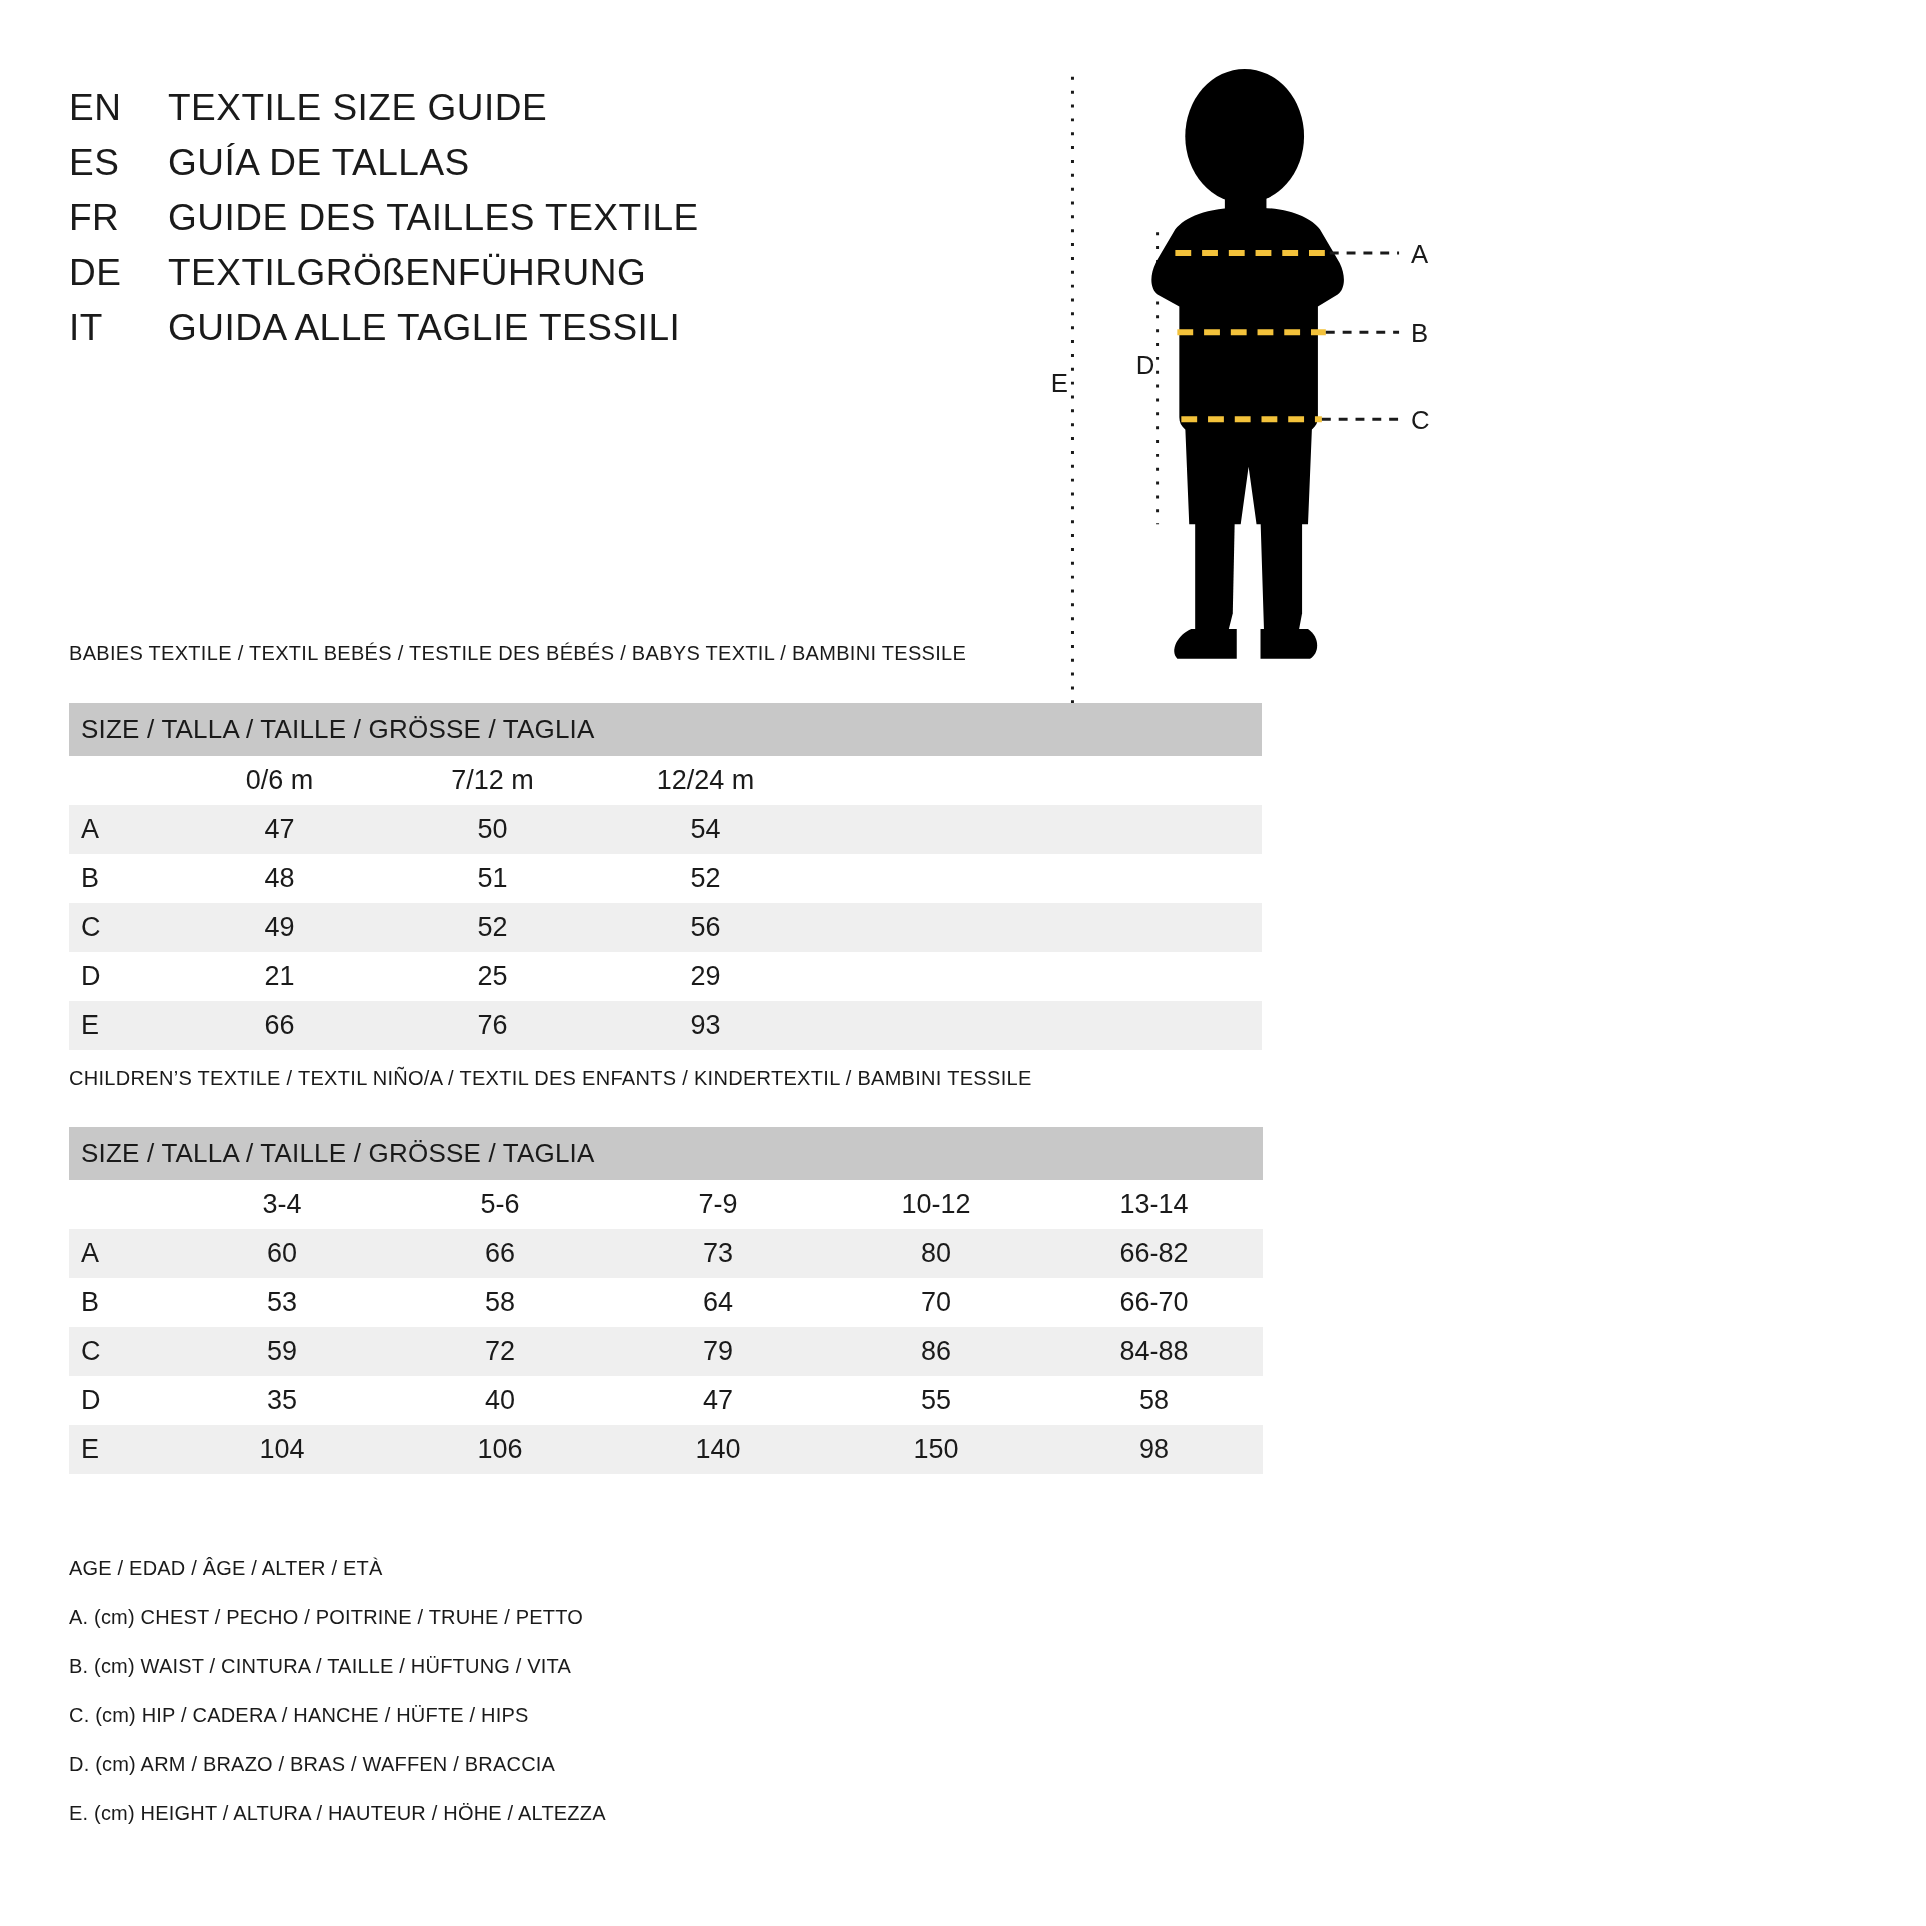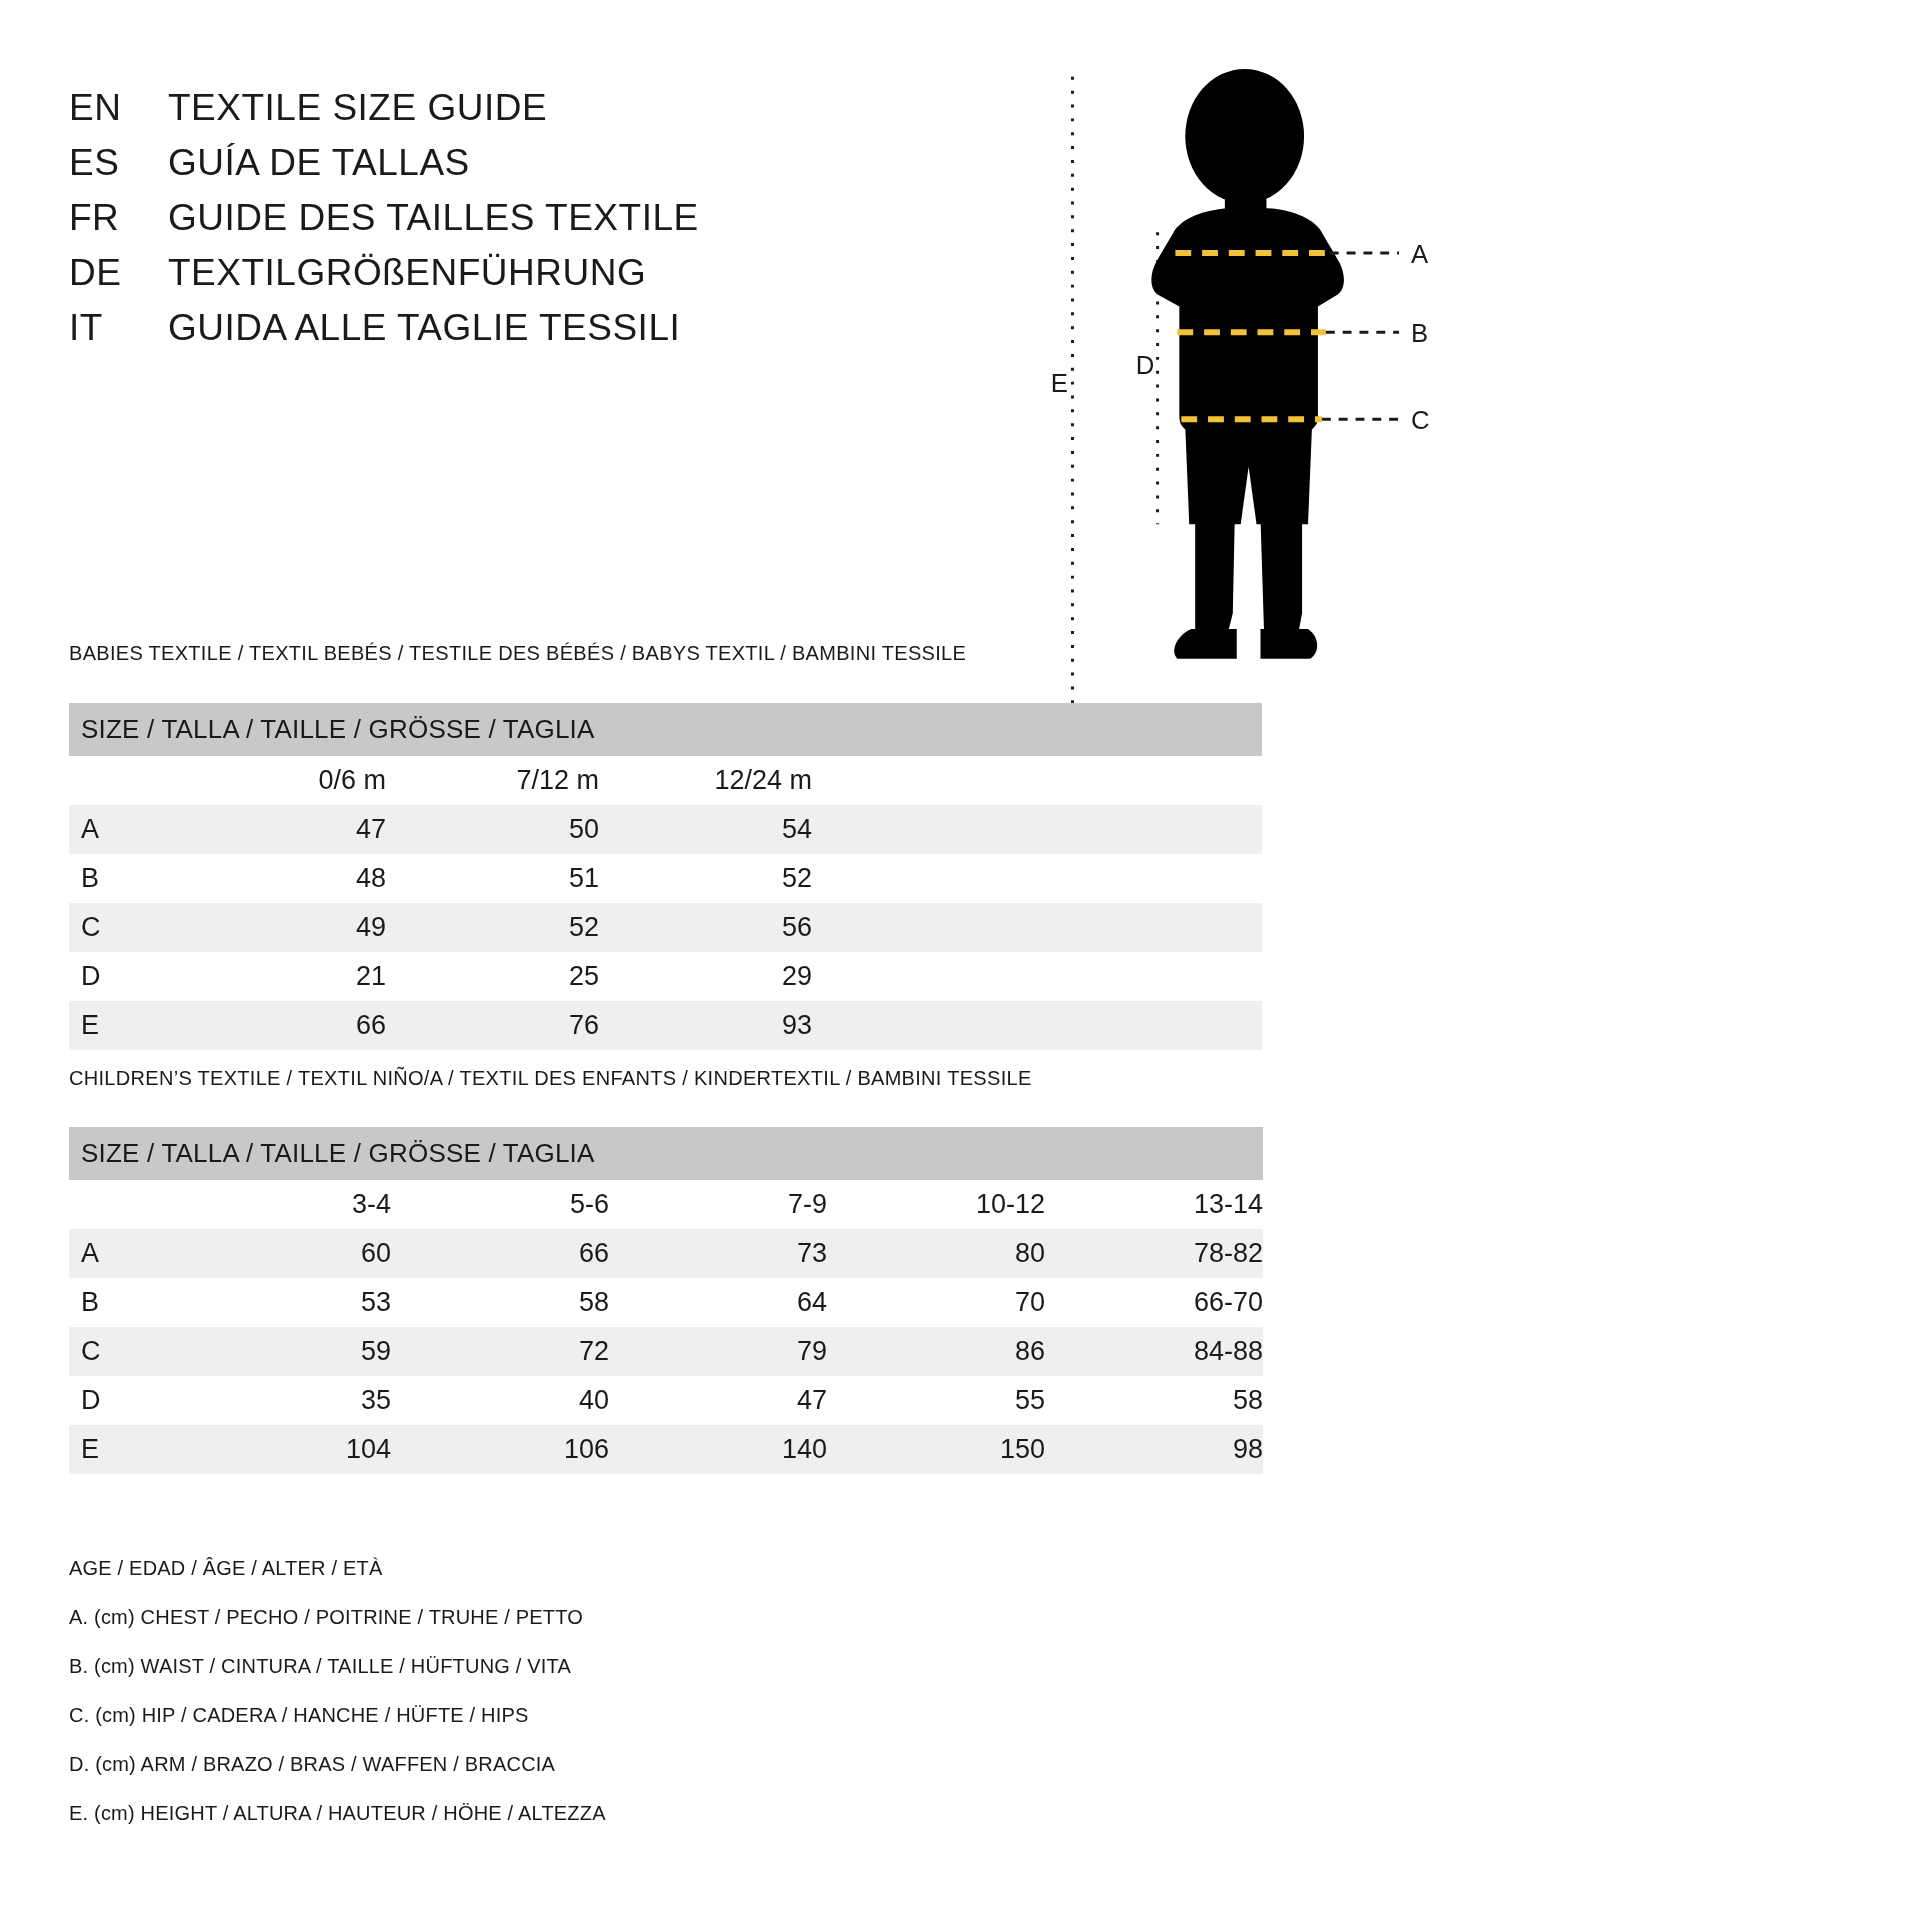--- a/index.html
+++ b/index.html
@@ -87,21 +87,21 @@
     background: #efefef;
   }
   .size-table tr.plain td {
     background: #ffffff;
   }
   .col-label {
     width: 104px;
     padding-left: 12px !important;
   }
   .cell-val {
-    text-align: right;
+    text-align: center;
     margin-left: 42px;
   }
 
   
   .tbl-babies col.c0 { width: 104px; }
   .tbl-babies col.cX { width: 213px; }
 
   
   .tbl-children col.c0 { width: 104px; }
   .tbl-children col.cX { width: 218px; }
@@ -300,21 +300,21 @@
         <td class="cell-val">7-9</td>
         <td class="cell-val">10-12</td>
         <td class="cell-val">13-14</td>
       </tr>
       <tr class="striped">
         <td class="col-label">A</td>
         <td class="cell-val">60</td>
         <td class="cell-val">66</td>
         <td class="cell-val">73</td>
         <td class="cell-val">80</td>
-        <td class="cell-val">78-82</td>
+        <td class="cell-val">66-82</td>
       </tr>
       <tr class="plain">
         <td class="col-label">B</td>
         <td class="cell-val">53</td>
         <td class="cell-val">58</td>
         <td class="cell-val">64</td>
         <td class="cell-val">70</td>
         <td class="cell-val">66-70</td>
       </tr>
       <tr class="striped">

